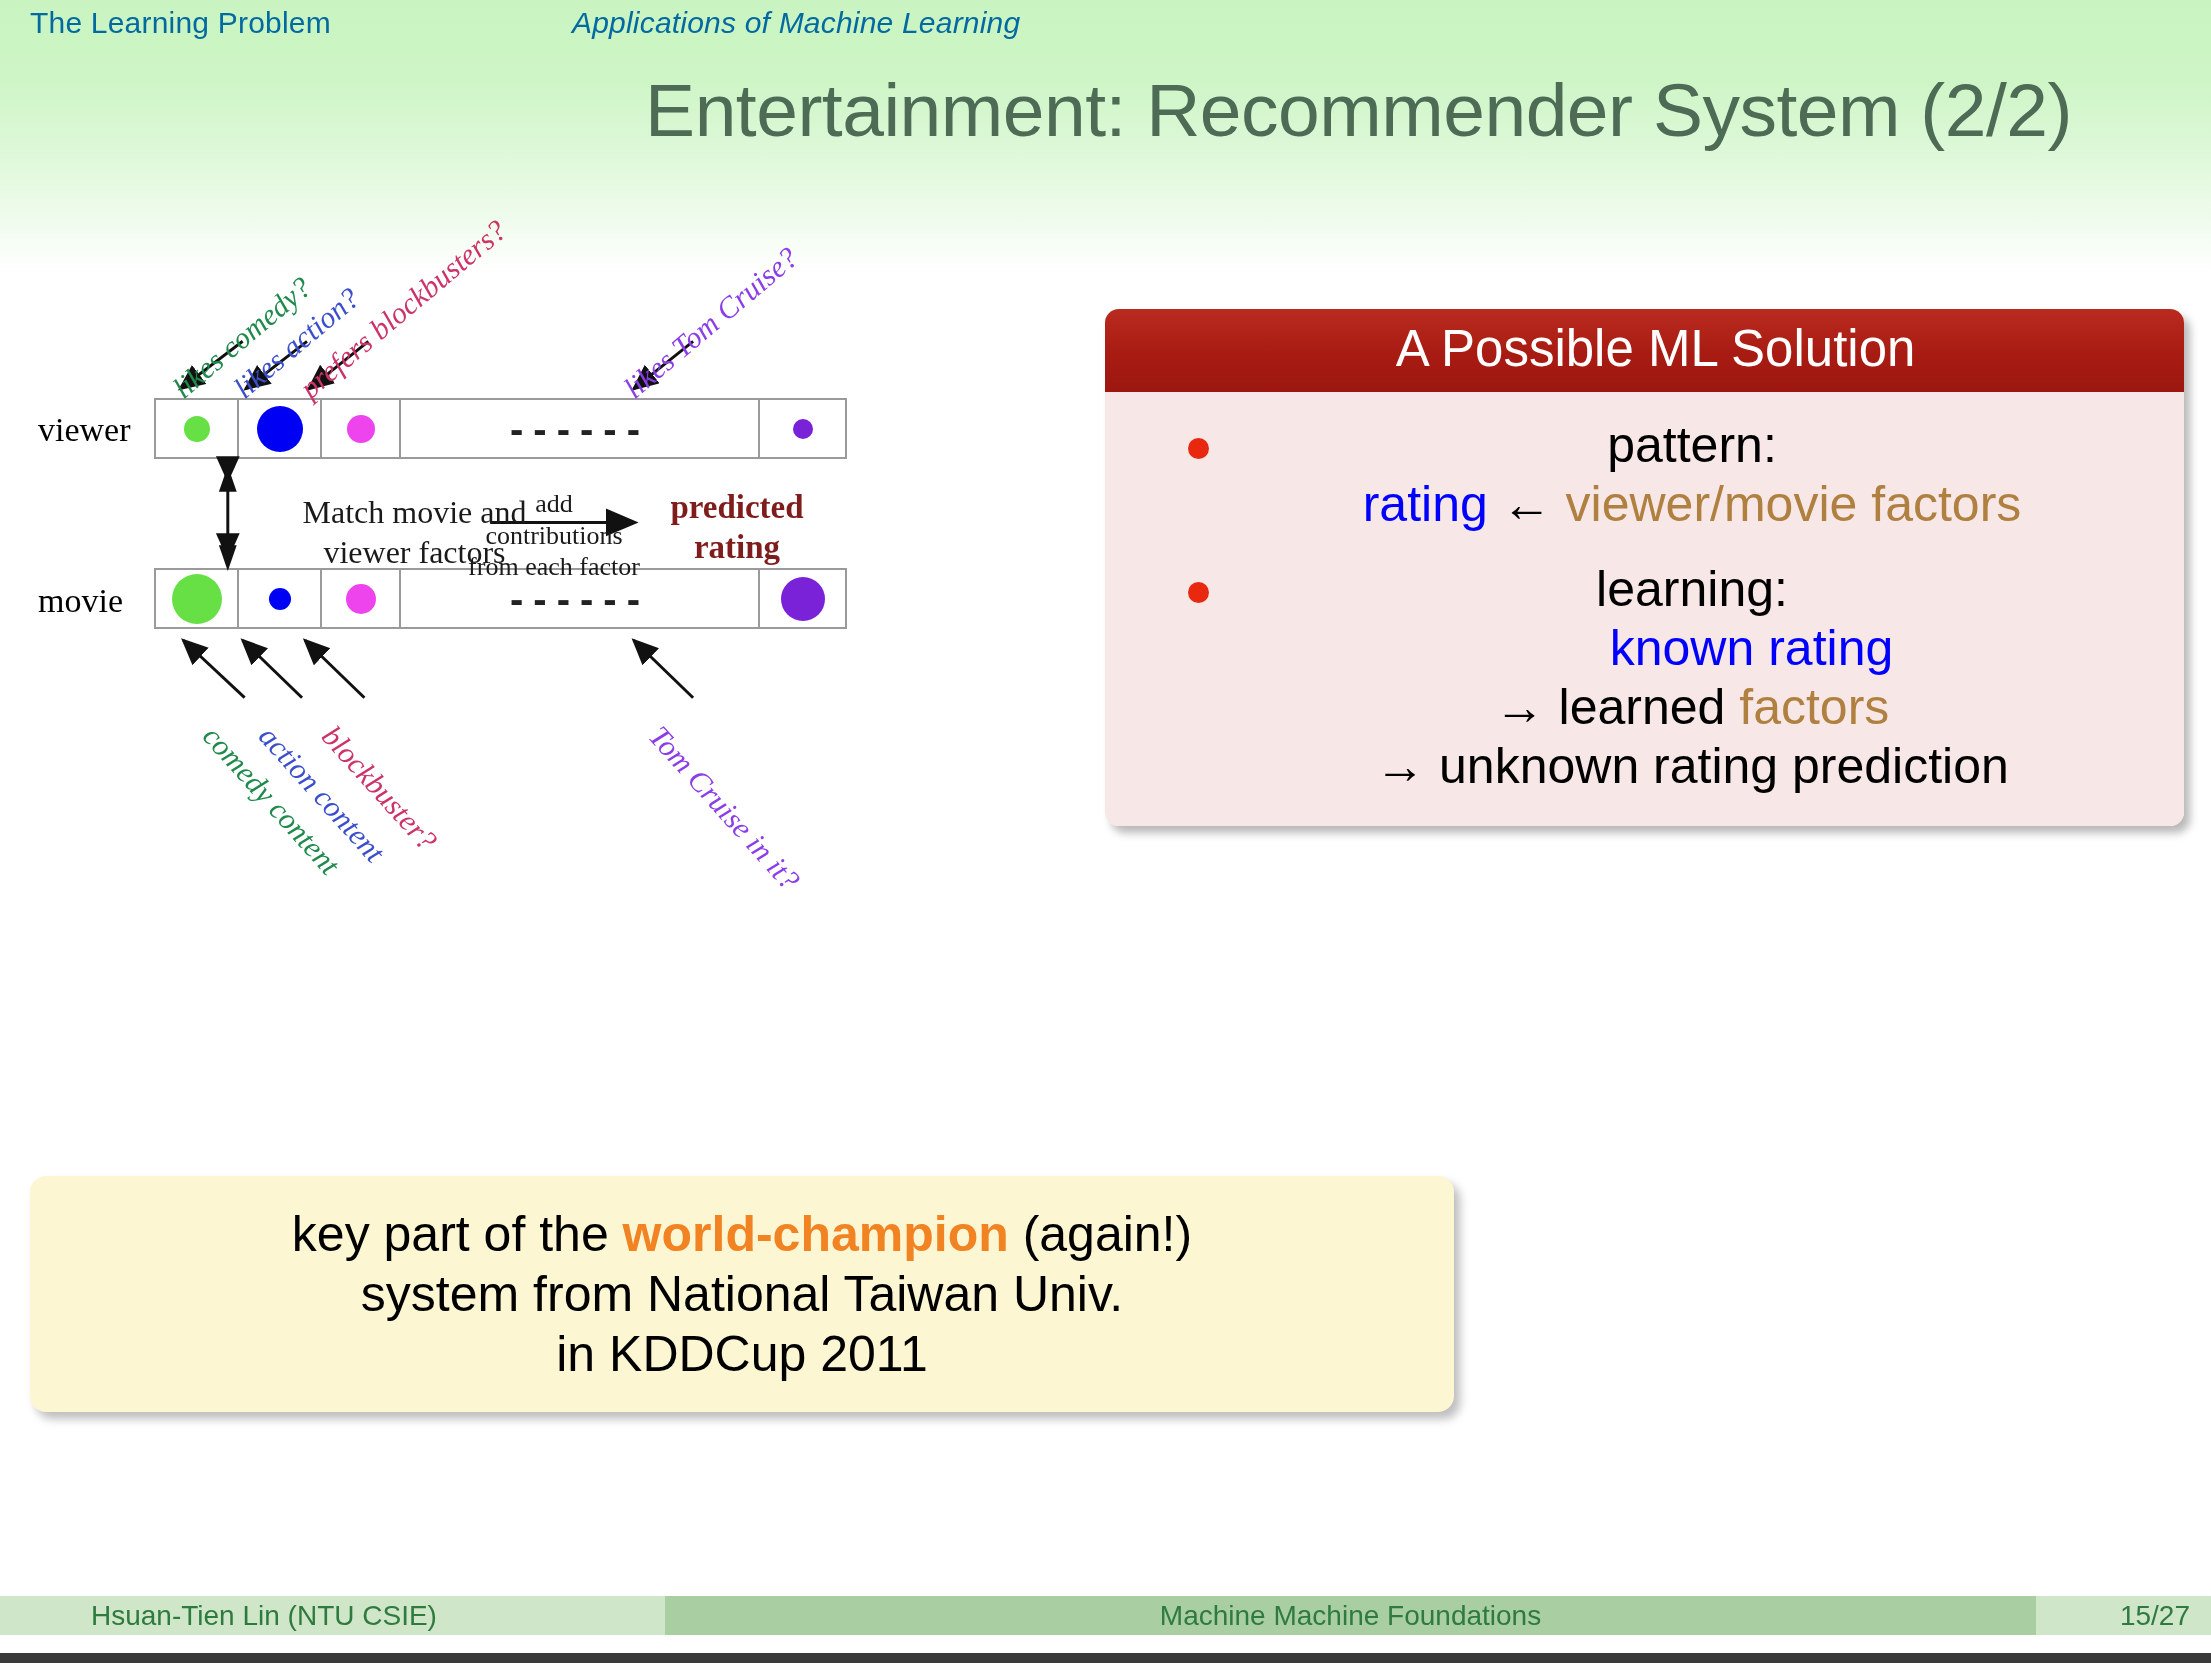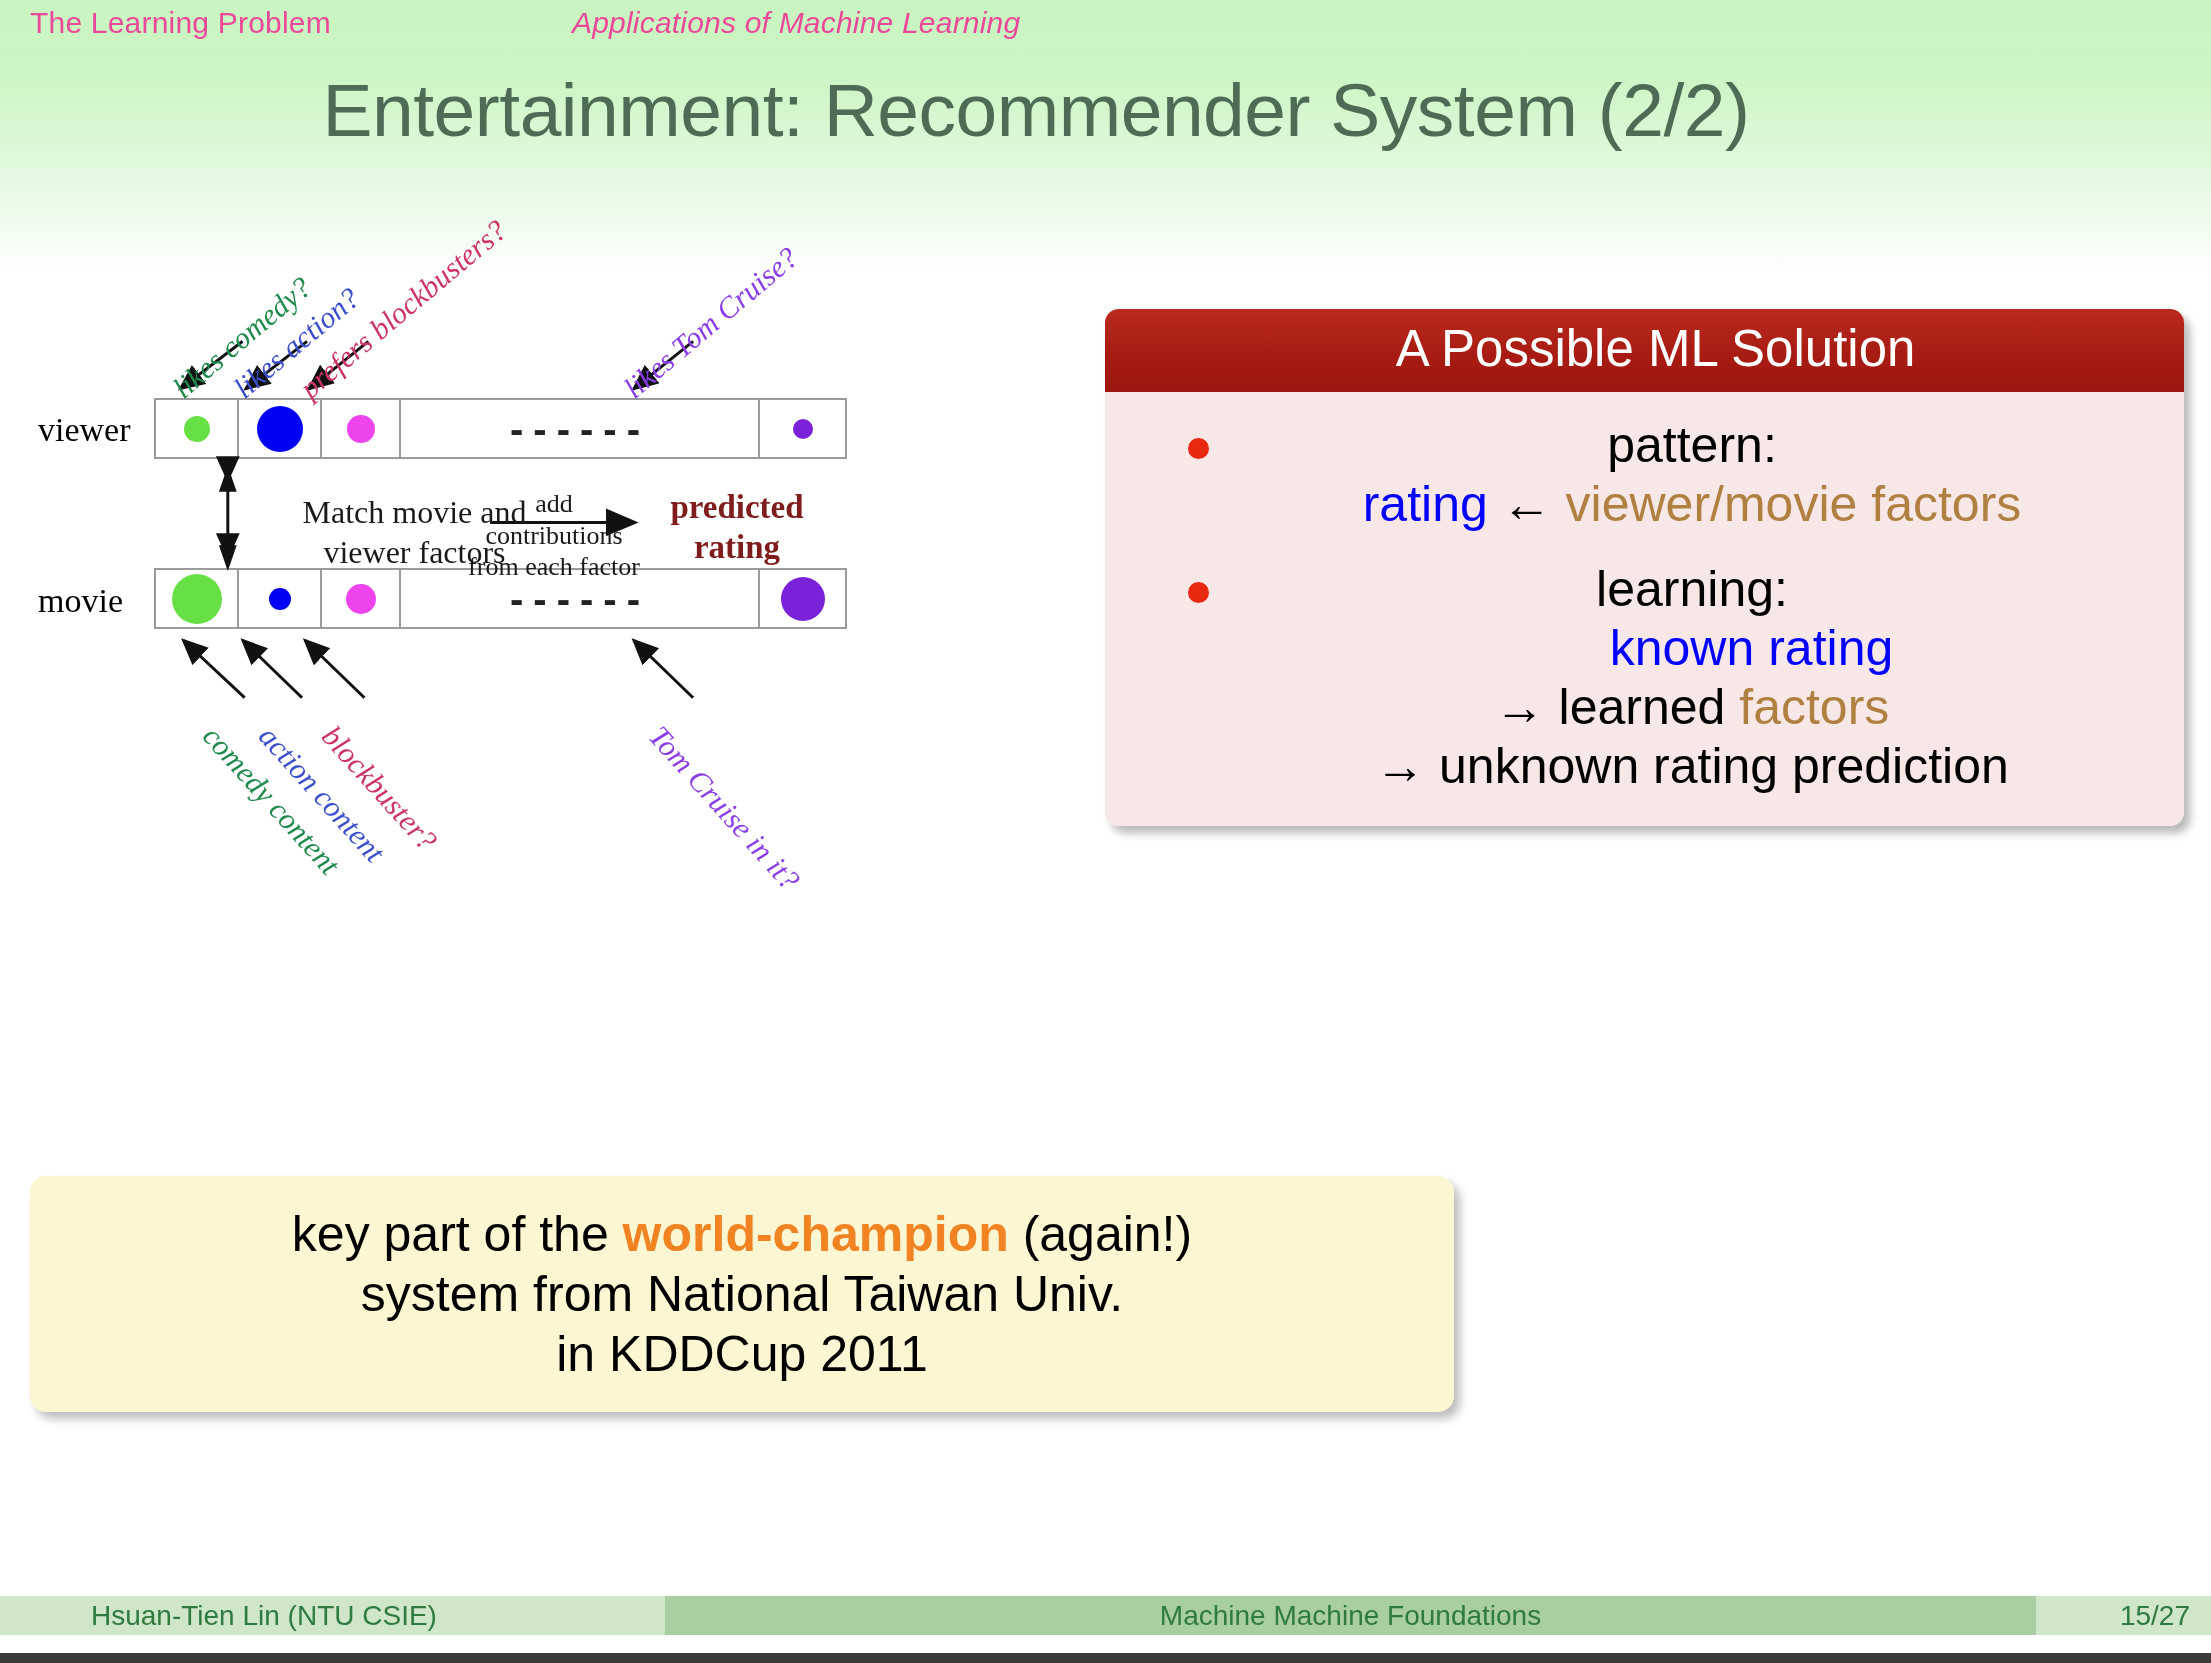--- a/index.html
+++ b/index.html
@@ -24,33 +24,33 @@
     background: linear-gradient(to bottom, #c9f4c1 0%, #cdf5c5 28%, #ddf8d8 55%, #f0fcee 82%, #ffffff 100%);
   }
   .nav-row {
     position: absolute;
     left: 0; top: 6px;
     width: 2212px; height: 42px;
   }
   .nav-sec {
     position: absolute;
     top: 0;
-    color: #ec4899;
+    color: #0369a1;
     font-size: 30px;
     letter-spacing: 0.2px;
     white-space: nowrap;
   }
   .nav-sec.a { left: 30px; }
   .nav-sec.b { left: 572px; font-style: italic; }
 
   .slide-title {
     position: absolute;
     left: 0; top: 67px;
     width: 2072px;
-    text-align: center;
+    text-align: right;
     font-size: 75px;
     color: #4d6b55;
     letter-spacing: -0.5px;
     white-space: nowrap;
   }
 
   
   #diagram {
     position: absolute;
     left: 0; top: 272px;

